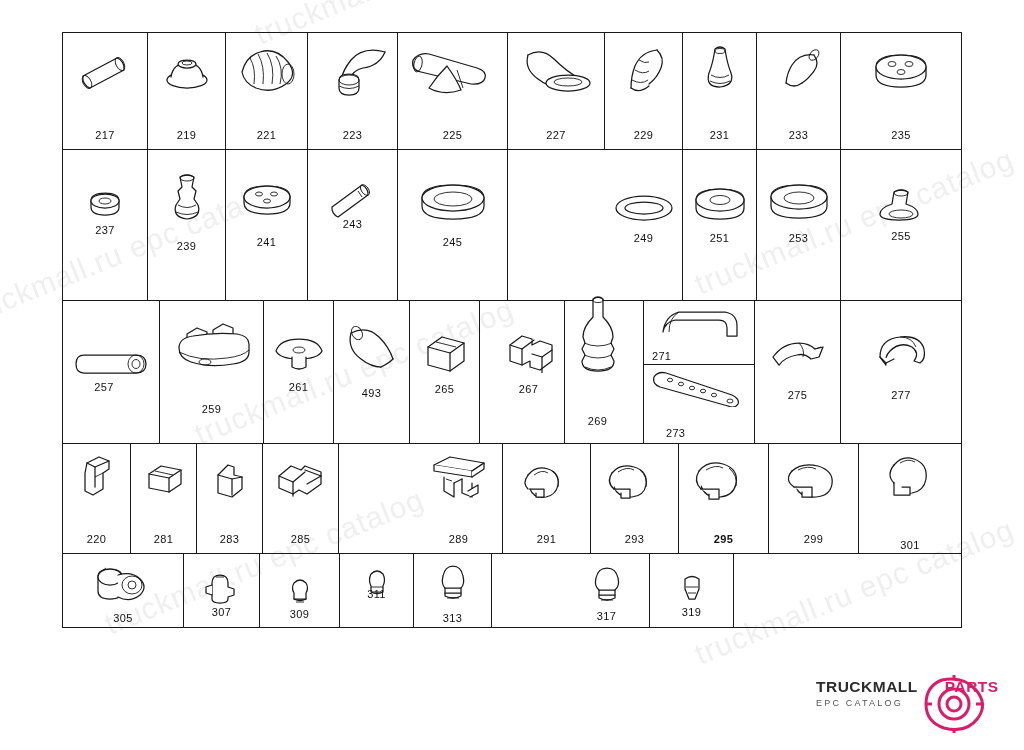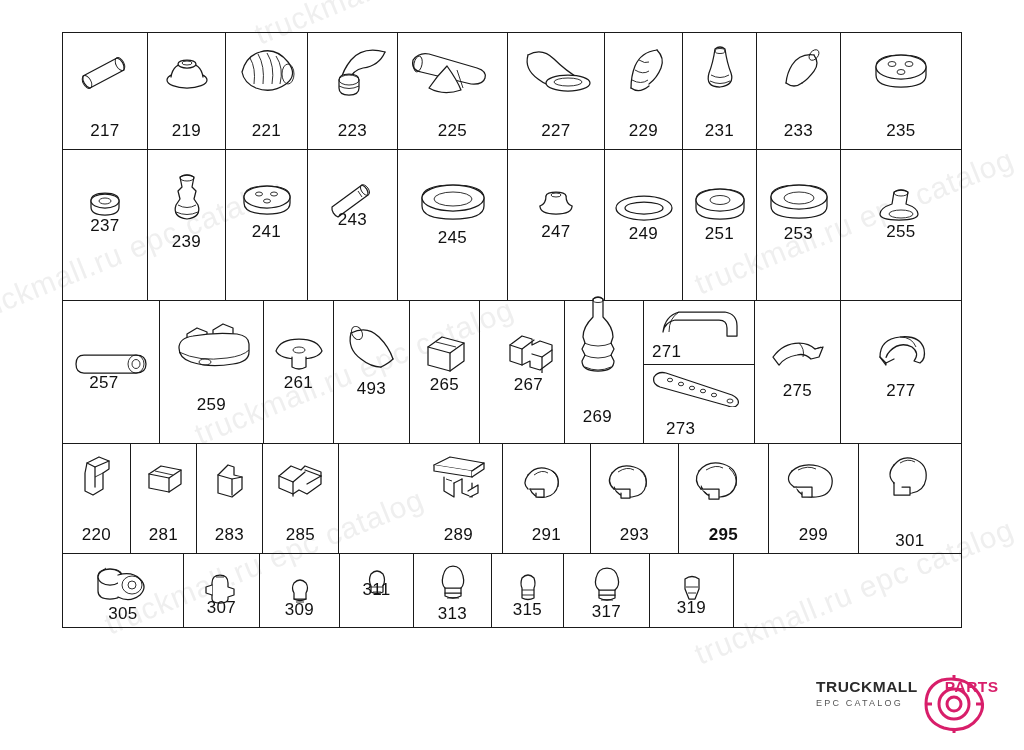--- a/index.html
+++ b/index.html
@@ -35,21 +35,21 @@
     position:absolute;
     left:0;right:0;top:6px;
     height:64px;
     display:flex;align-items:center;justify-content:center;
   }
   .cell .num{
     position:absolute;
     left:0;right:0;
     bottom:8px;
     text-align:center;
-    font-size:17px;
+    font-size:11px;
     color:#111;
     letter-spacing:.3px;
   }
   svg{display:block;}
   .sf{fill:#ffffff;stroke:#1a1a1a;stroke-width:1.25;stroke-linejoin:round;stroke-linecap:round;}
   .thin{fill:none;stroke:#1a1a1a;stroke-width:0.9;}
 
   
   .wm{
     position:absolute;
@@ -253,21 +253,21 @@
     <div class="cell" style="left:163px;width:82px;">
       <div class="art" style="top:18px;">
         <svg width="62" height="46" viewBox="0 0 62 46">
           <path class="sf" d="M8 20 q0 -11 23 -11 q23 0 23 11 l0 6 q0 11 -23 11 q-23 0 -23 -11 Z"></path>
           <ellipse class="sf" cx="31" cy="20" rx="23" ry="11"></ellipse>
           <ellipse class="thin" cx="23" cy="17" rx="3.5" ry="2"></ellipse>
           <ellipse class="thin" cx="38" cy="17" rx="3.5" ry="2"></ellipse>
           <ellipse class="thin" cx="31" cy="24" rx="3.5" ry="2"></ellipse>
         </svg>
       </div>
-      <div class="num" style="bottom:58px;">241</div>
+      <div class="num" style="bottom:52px;">241</div>
     </div>
 
     <div class="cell" style="left:245px;width:90px;">
       <div class="art" style="top:16px;">
         <svg width="70" height="50" viewBox="0 0 70 50">
           <path class="sf" d="M14 34 L44 12 a6 8 -36 0 1 6 10 L20 44 a6 8 -36 0 1 -6 -10 Z"></path>
           <ellipse class="thin" cx="47" cy="17" rx="3.5" ry="6" transform="rotate(-36 47 17)"></ellipse>
           <path class="thin" d="M40 18 l4 6"></path>
         </svg>
       </div>
@@ -278,31 +278,20 @@
       <div class="art" style="top:20px;">
         <svg width="78" height="48" viewBox="0 0 78 48">
           <path class="sf" d="M8 20 q0 -13 31 -13 q31 0 31 13 l0 8 q0 13 -31 13 q-31 0 -31 -13 Z"></path>
           <ellipse class="sf" cx="39" cy="20" rx="31" ry="13"></ellipse>
           <ellipse class="thin" cx="39" cy="21" rx="19" ry="7"></ellipse>
         </svg>
       </div>
       <div class="num" style="bottom:52px;">245</div>
     </div>
 
-    <div class="cell" style="left:445px;width:97px;">
-      <div class="art" style="top:22px;">
-        <svg width="50" height="44" viewBox="0 0 50 44">
-          <ellipse class="sf" cx="25" cy="14" rx="10" ry="4"></ellipse>
-          <path class="sf" d="M15 14 q0 8 -6 10 q14 6 32 0 q-6 -2 -6 -10"></path>
-          <path class="sf" d="M9 24 q0 8 16 8 q16 0 16 -8"></path>
-          <ellipse class="thin" cx="25" cy="13" rx="5" ry="2"></ellipse>
-        </svg>
-      </div>
-      <div class="num" style="bottom:58px;">247</div>
-    </div>
 
     <div class="cell" style="left:542px;width:78px;">
       <div class="art" style="top:26px;">
         <svg width="62" height="32" viewBox="0 0 62 32">
           <ellipse class="sf" cx="31" cy="16" rx="28" ry="12"></ellipse>
           <ellipse class="sf" cx="31" cy="16" rx="19" ry="6"></ellipse>
         </svg>
       </div>
       <div class="num" style="bottom:56px;">249</div>
     </div>
@@ -662,30 +651,20 @@
         <svg width="44" height="44" viewBox="0 0 44 44">
           <path class="sf" d="M12 14 q2 -10 10 -10 q8 0 10 10 q2 8 -2 12 l0 8 q-8 4 -16 0 l0 -8 q-4 -4 -2 -12 Z"></path>
           <path class="sf" d="M14 26 l16 0"></path>
           <path class="sf" d="M14 31 l16 0"></path>
           <path class="thin" d="M16 36 l12 0"></path>
         </svg>
       </div>
       <div class="num" style="bottom:4px;">313</div>
     </div>
 
-    <div class="cell" style="left:429px;width:72px;">
-      <div class="art" style="top:12px;height:42px;">
-        <svg width="32" height="38" viewBox="0 0 32 38">
-          <path class="sf" d="M10 10 q6 -6 12 0 q2 6 0 10 l0 10 q-6 3 -12 0 l0 -10 q-2 -4 0 -10 Z"></path>
-          <path class="thin" d="M10 22 l12 0"></path>
-          <path class="thin" d="M10 27 l12 0"></path>
-        </svg>
-      </div>
-      <div class="num" style="bottom:8px;">315</div>
-    </div>
 
     <div class="cell" style="left:501px;width:86px;">
       <div class="art" style="top:8px;height:46px;">
         <svg width="42" height="42" viewBox="0 0 42 42">
           <path class="sf" d="M10 14 q2 -10 11 -10 q9 0 11 10 q2 8 -3 12 l0 8 q-8 4 -16 0 l0 -8 q-5 -4 -3 -12 Z"></path>
           <path class="sf" d="M13 26 l16 0"></path>
           <path class="sf" d="M13 31 l16 0"></path>
           <path class="thin" d="M15 36 l12 0"></path>
         </svg>
       </div>

